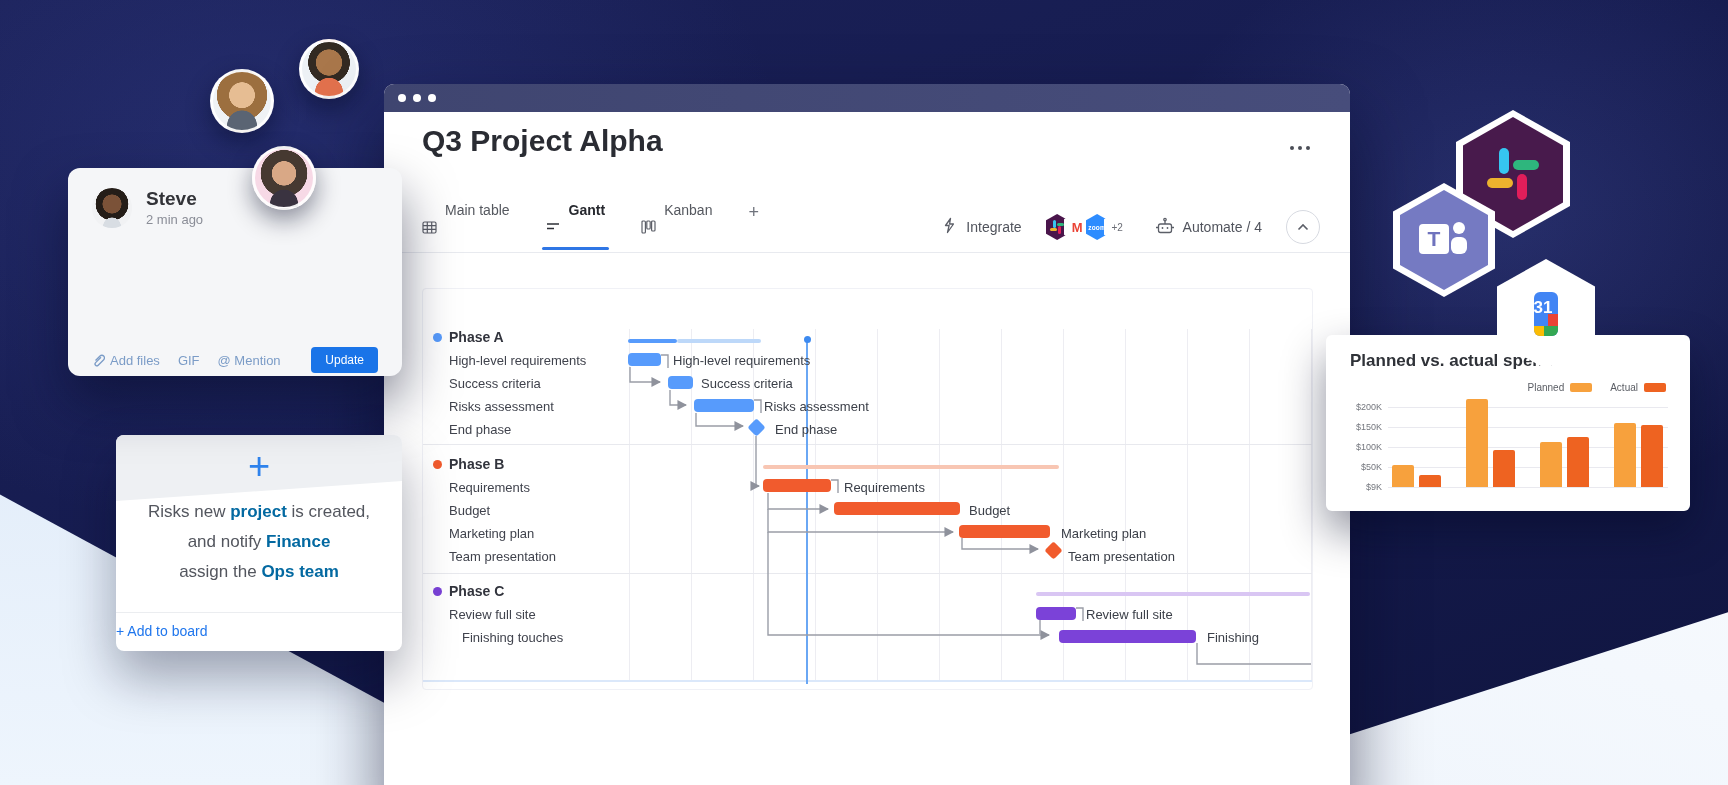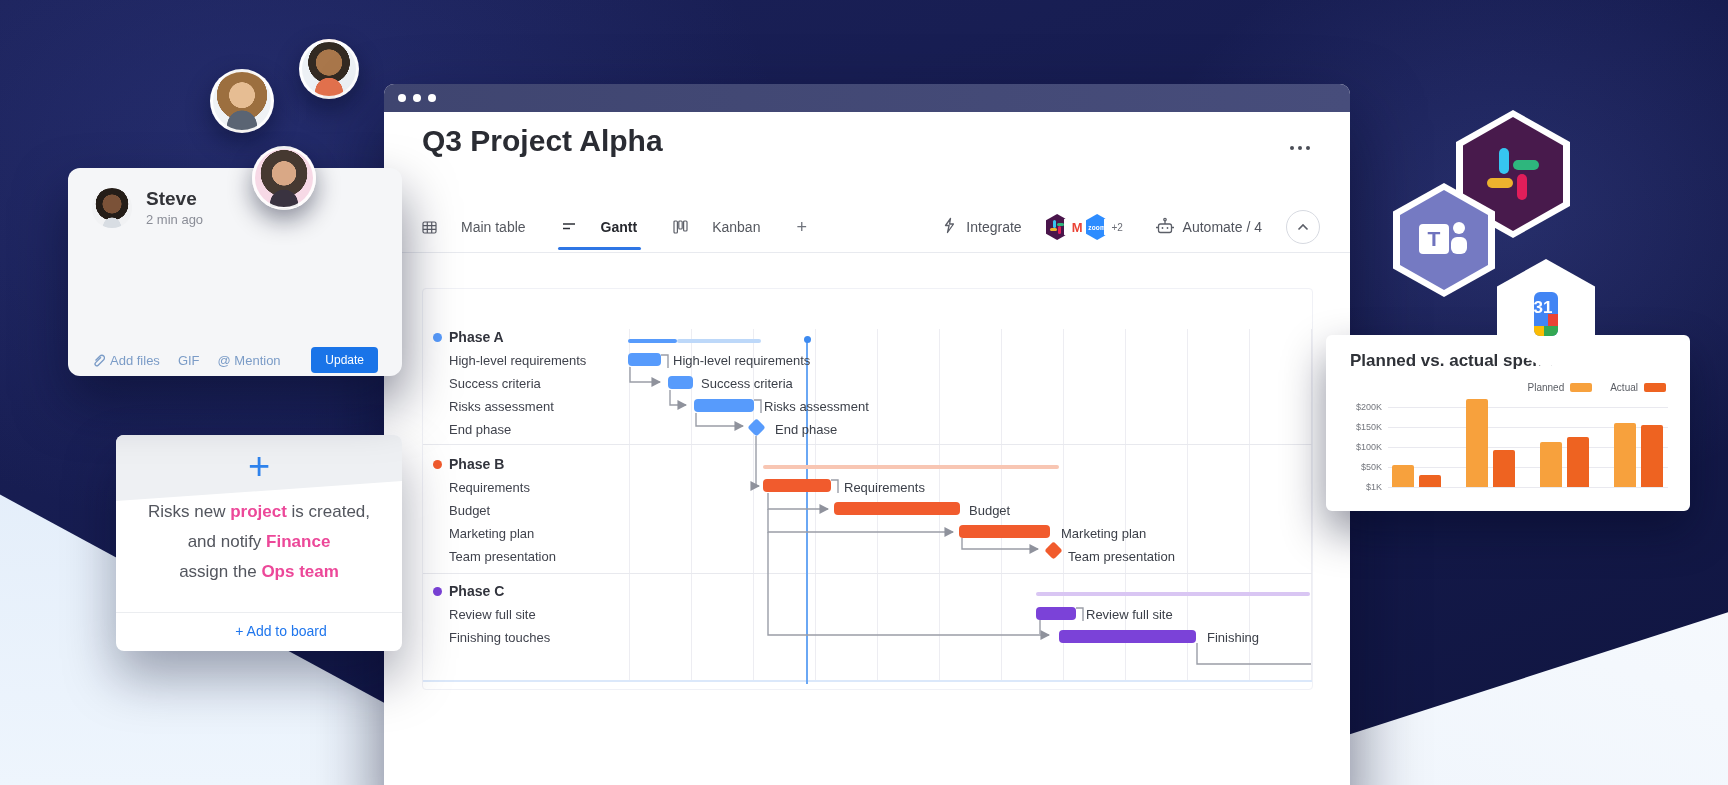--- a/index.html
+++ b/index.html
@@ -45,36 +45,36 @@
   .cc-update{margin-left:auto;background:#1a74e8;color:#fff;font-size:12px;padding:6px 14px;border-radius:4px;
     border:none;cursor:pointer;font-family:inherit;}
 
   
   .auto-card{position:absolute;left:116px;top:435px;width:286px;height:216px;z-index:7;background:#fff;
     border-radius:8px;box-shadow:0 26px 52px rgba(6,10,38,.35);overflow:hidden;}
   .ac-gray{position:absolute;left:0;top:0;right:0;height:72px;background:#eef0f3;}
   .ac-white-skew{position:absolute;left:-14px;top:56px;width:320px;height:70px;background:#fff;transform:rotate(-4deg);}
   .ac-plus{position:absolute;left:0;right:0;top:10px;text-align:center;font-size:38px;font-weight:300;color:#2e82ec;}
   .ac-text{position:absolute;left:0;right:0;top:62px;text-align:center;font-size:17px;line-height:30px;color:#53565e;}
-  .ac-text b{color:#ec4899;}
+  .ac-text b{color:#0369a1;}
   .ac-divider{position:absolute;left:0;right:0;top:177px;height:1px;background:#ebedf0;}
-  .ac-link{position:absolute;left:0;right:0;top:188px;text-align:center;font-size:14px;color:#1f76ed;cursor:pointer;margin-left:44px;}
+  .ac-link{position:absolute;left:0;right:0;top:188px;font-size:14px;color:#1f76ed;cursor:pointer;}
 
   
   .app-window{position:absolute;left:384px;top:84px;width:966px;height:739px;z-index:2;background:#fff;
     border-radius:10px;box-shadow:0 34px 70px rgba(5,8,35,.55);overflow:hidden;}
   .titlebar{position:absolute;left:0;top:0;right:0;height:28px;background:linear-gradient(90deg,#3f4570,#474d7b);
     display:flex;align-items:center;padding-left:14px;gap:7px;}
   .tl-dot{width:8px;height:8px;border-radius:50%;background:#fff;}
   .win-title{position:absolute;left:38px;top:40px;font-size:30px;font-weight:700;color:#2a2c33;}
   .win-menu{position:absolute;right:40px;top:62px;display:flex;gap:4px;cursor:pointer;}
   .win-menu i{width:4px;height:4px;border-radius:50%;background:#4b4e57;}
   .tabs-row{position:absolute;left:38px;right:30px;top:118px;height:50px;display:flex;align-items:center;}
   .tabs{display:flex;gap:36px;align-items:stretch;height:100%;}
-  .tab{position:relative;display:flex;align-items:center;gap:24px;font-size:14px;color:#55585f;cursor:pointer;}
+  .tab{position:relative;display:flex;gap:8px;font-size:14px;color:#55585f;cursor:pointer;}
   .tab.active{color:#26282e;font-weight:700;}
   .tab.active::after{content:"";position:absolute;left:-4px;right:-4px;bottom:2px;height:3px;border-radius:2px;background:#2f76e5;}
   .tab .ticon{display:flex;align-items:center;}
   .tab-plus{font-size:18px;color:#6f737c;}
   .tab-divider{position:absolute;left:0;right:0;top:168px;height:1px;background:#e8eaef;}
   .tb-right{margin-left:auto;display:flex;align-items:center;gap:24px;}
   .tb-group{display:flex;align-items:center;gap:8px;font-size:14px;color:#51545d;cursor:pointer;}
   .hexrow{display:flex;align-items:center;margin-left:6px;}
   .hex{clip-path:polygon(50% 0,100% 25%,100% 75%,50% 100%,0 75%,0 25%);}
   .hexwrap{width:27px;height:30px;background:#fff;display:flex;align-items:center;justify-content:center;margin-left:-7px;}
@@ -335,21 +335,21 @@
         <div class="bar-label" style="left: 638px; top: 244px;">Marketing plan</div>
         <div class="list-label" style="top: 267px;">Team presentation</div>
         <div class="milestone" style="left: 623.5px; top: 254.5px; background: rgb(241, 91, 45);"></div>
         <div class="bar-label" style="left: 645px; top: 267px;">Team presentation</div>
         <div class="group-dot" style="left: 10px; top: 298px; background: rgb(123, 66, 216);"></div>
         <div class="group-label" style="top: 302px;">Phase C</div>
         <div class="summary" style="left: 613px; top: 303px; width: 274px; background: rgb(217, 198, 243);"></div>
         <div class="list-label" style="top: 325px;">Review full site</div>
         <div class="gbar" style="left: 613px; top: 318px; width: 40px; background: rgb(123, 66, 216);"></div>
         <div class="bar-label" style="left: 663px; top: 325px;">Review full site</div>
-        <div class="list-label" style="top: 348px;">Finishing touches</div>
+        <div class="list-label" style="top: 348px; margin-left: 13px;">Finishing touches</div>
         <div class="gbar" style="left: 636px; top: 341px; width: 137px; background: rgb(123, 66, 216);"></div>
         <div class="bar-label" style="left: 784px; top: 348px;">Finishing</div>
       </div>
   </div>
 
   <div class="comment-card">
     <div class="av-steve"></div>
     <div class="cc-name">Steve</div>
     <div class="cc-time">2 min ago</div>
     <div class="cc-footer">
@@ -423,21 +423,21 @@
       </div>
   <div class="sc-grid" style="top: 72px;"></div>
       <div class="sc-tick" style="top: 72px;">$200K</div>
       <div class="sc-grid" style="top: 92px;"></div>
       <div class="sc-tick" style="top: 92px;">$150K</div>
       <div class="sc-grid" style="top: 112px;"></div>
       <div class="sc-tick" style="top: 112px;">$100K</div>
       <div class="sc-grid" style="top: 132px;"></div>
       <div class="sc-tick" style="top: 132px;">$50K</div>
       <div class="sc-grid" style="top: 152px;"></div>
-      <div class="sc-tick" style="top: 152px;">$1K</div>
+      <div class="sc-tick" style="top: 152px;">$9K</div>
       <div class="sc-bar" style="left: 66px; top: 130px; width: 22px; height: 22px; background: rgb(247, 161, 61);"></div>
       <div class="sc-bar" style="left: 140px; top: 64px; width: 22px; height: 88px; background: rgb(247, 161, 61);"></div>
       <div class="sc-bar" style="left: 214px; top: 107.2px; width: 22px; height: 44.8px; background: rgb(247, 161, 61);"></div>
       <div class="sc-bar" style="left: 288px; top: 88px; width: 22px; height: 64px; background: rgb(247, 161, 61);"></div>
       <div class="sc-bar" style="left: 93px; top: 140px; width: 22px; height: 12px; background: rgb(238, 99, 33);"></div>
       <div class="sc-bar" style="left: 167px; top: 115.2px; width: 22px; height: 36.8px; background: rgb(238, 99, 33);"></div>
       <div class="sc-bar" style="left: 241px; top: 102px; width: 22px; height: 50px; background: rgb(238, 99, 33);"></div>
       <div class="sc-bar" style="left: 315px; top: 90px; width: 22px; height: 62px; background: rgb(238, 99, 33);"></div>
     </div>
 

